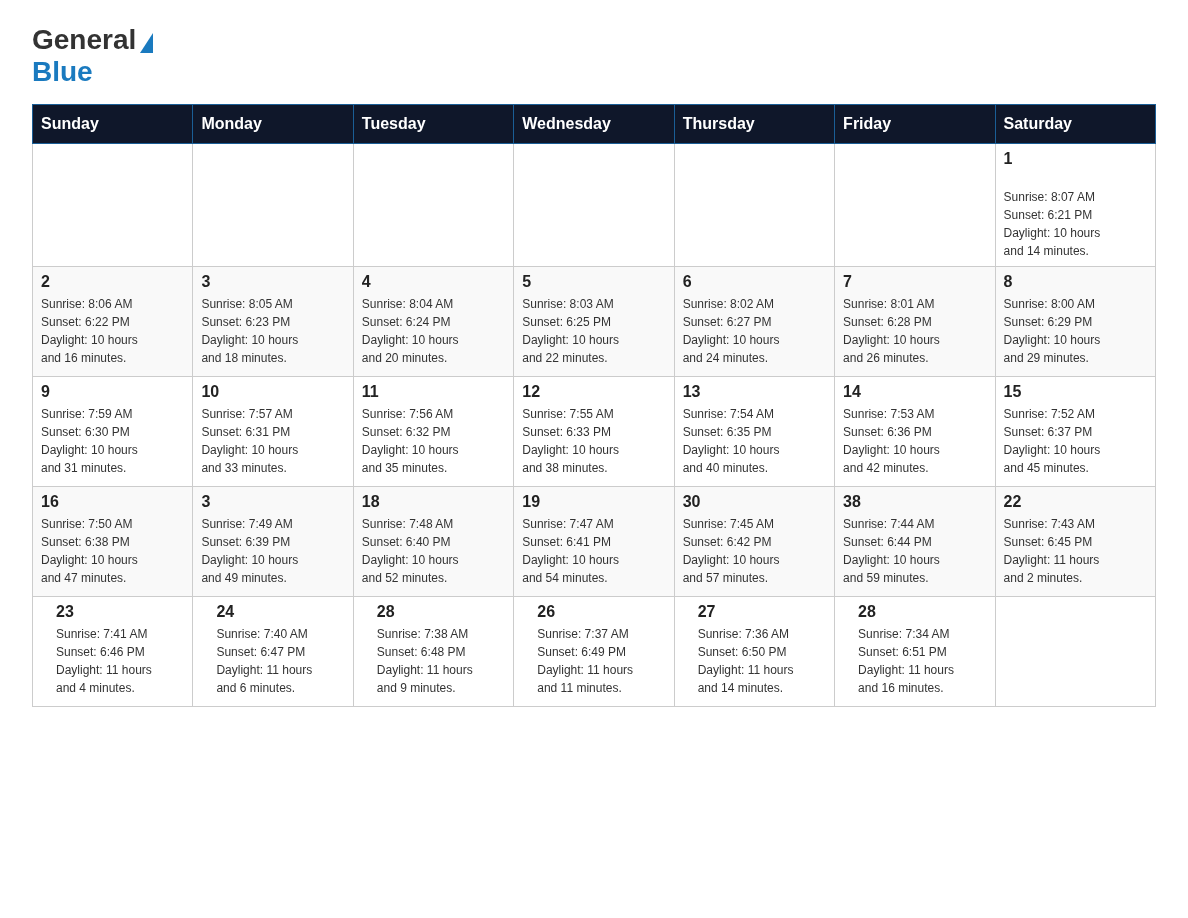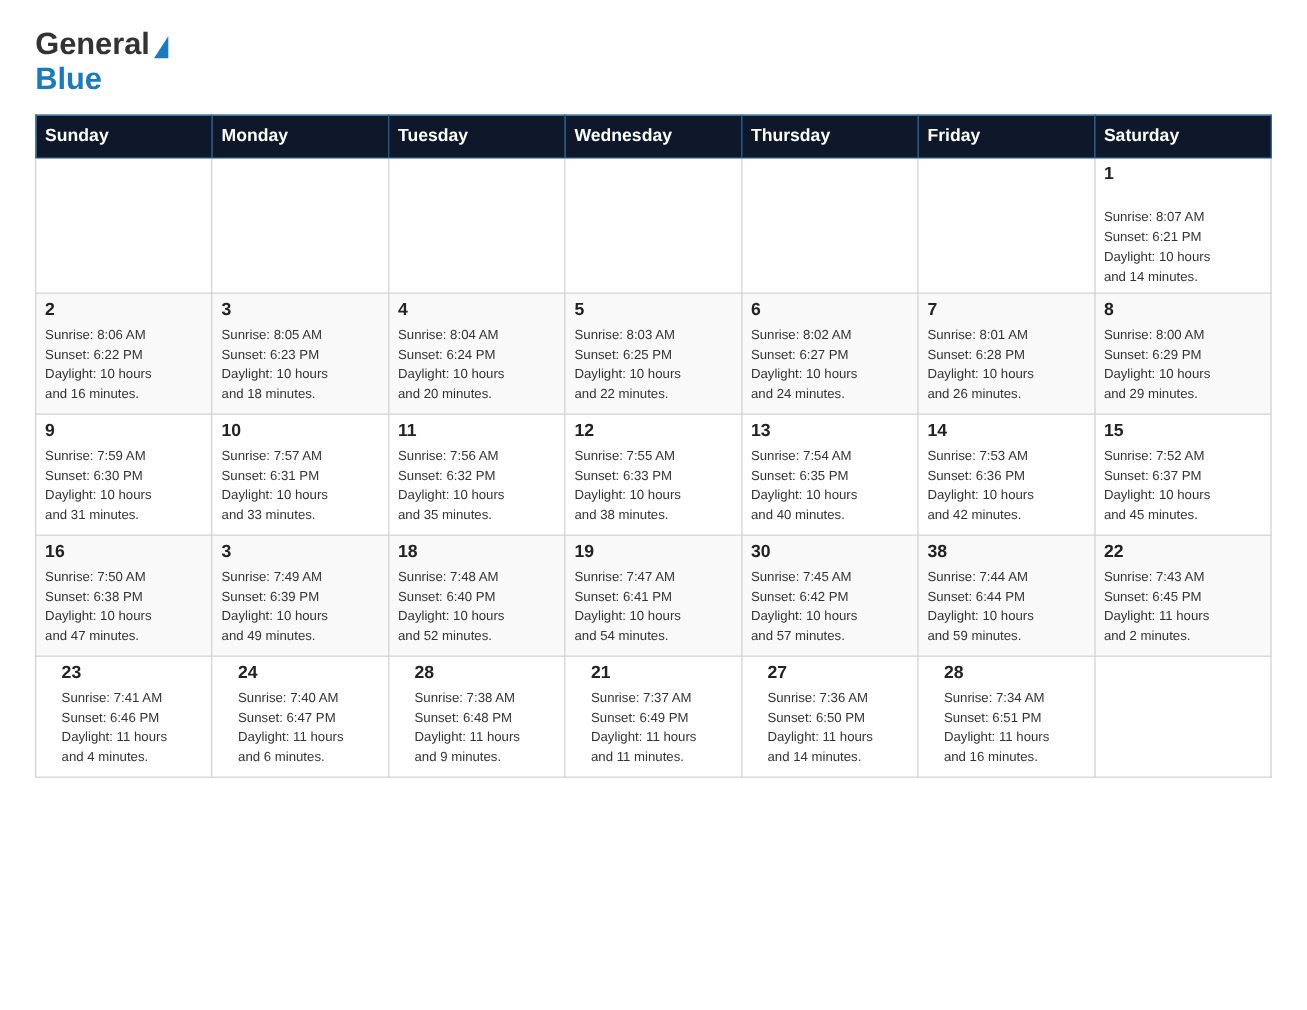--- a/index.html
+++ b/index.html
@@ -310,21 +310,21 @@
 and 6 minutes.</div>
         </td>
         <td>
           <span class="day-number">28</span>
           <div class="day-info" style="white-space: pre-line;">Sunrise: 7:38 AM
 Sunset: 6:48 PM
 Daylight: 11 hours
 and 9 minutes.</div>
         </td>
         <td>
-          <span class="day-number">21</span>
+          <span class="day-number">26</span>
           <div class="day-info" style="white-space: pre-line;">Sunrise: 7:37 AM
 Sunset: 6:49 PM
 Daylight: 11 hours
 and 11 minutes.</div>
         </td>
         <td>
           <span class="day-number">27</span>
           <div class="day-info" style="white-space: pre-line;">Sunrise: 7:36 AM
 Sunset: 6:50 PM
 Daylight: 11 hours

